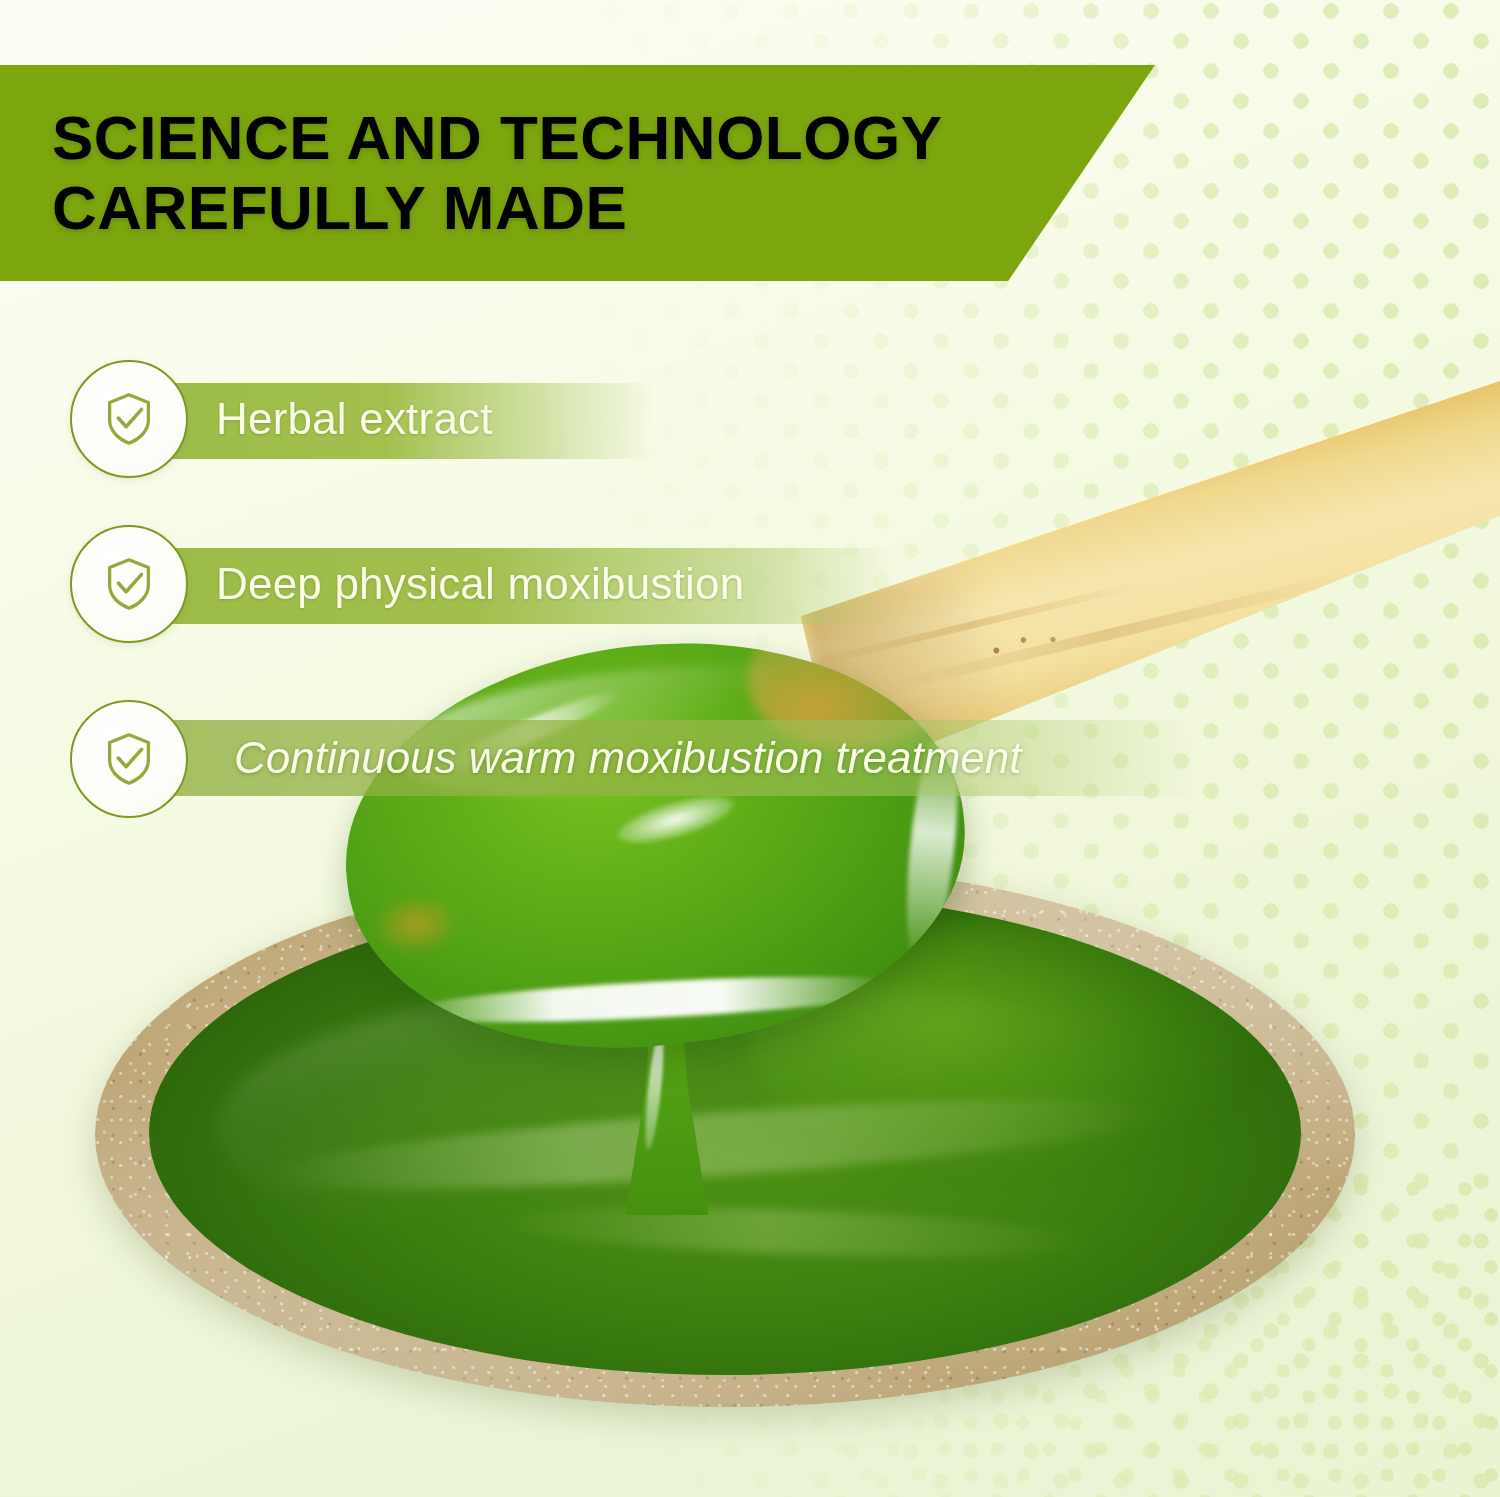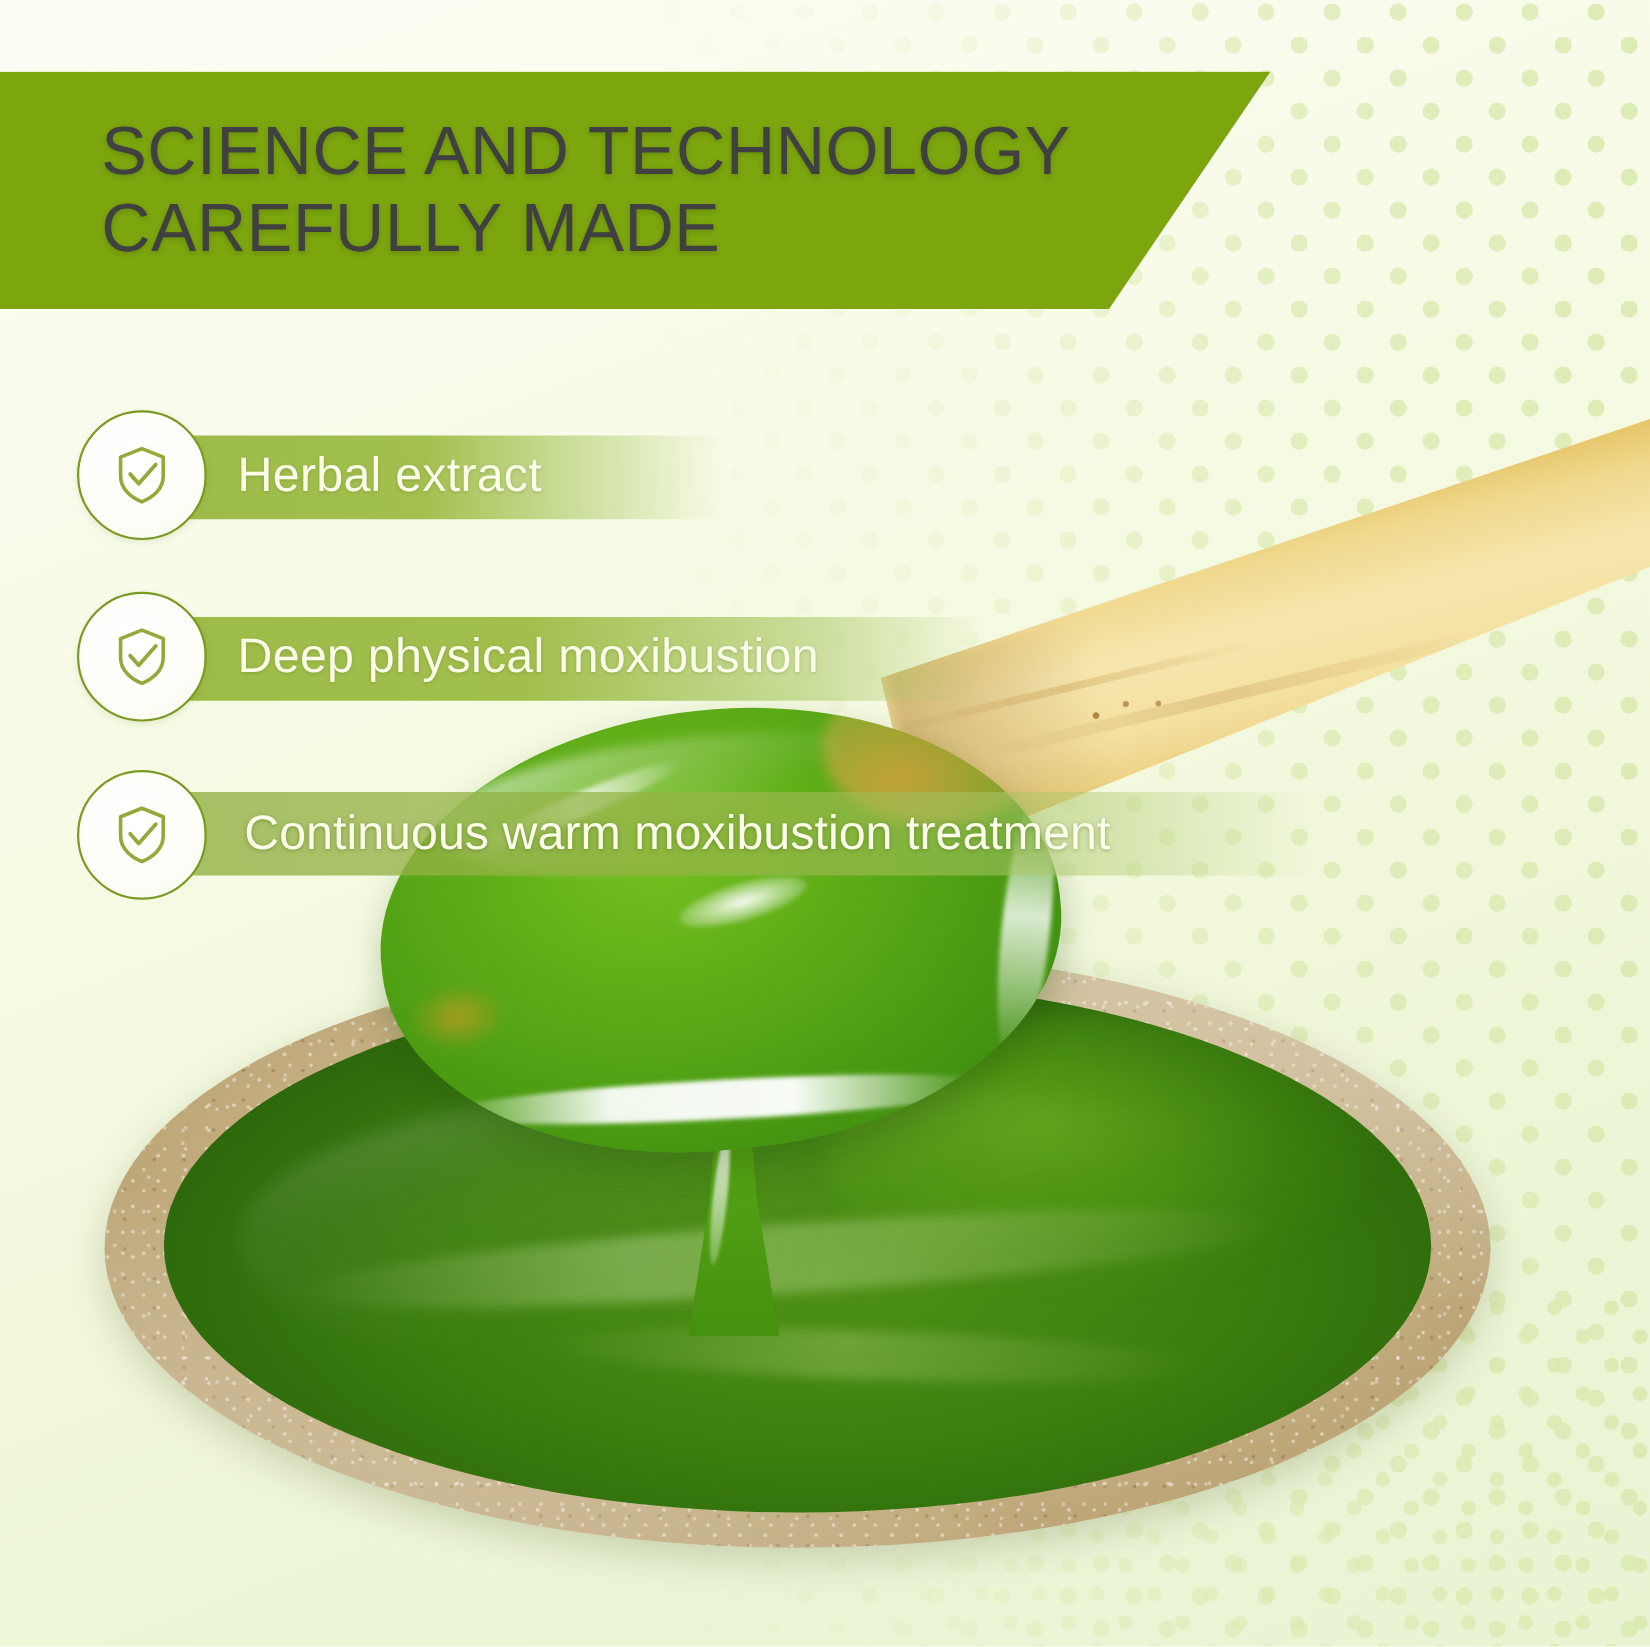--- a/index.html
+++ b/index.html
@@ -49,34 +49,34 @@
   
   .banner {
     position:absolute;
     left:-20px; top:65px;
     width:1175px; height:216px;
     background:#7ca50e;
     clip-path:polygon(0 0, 100% 0, 87.5% 100%, 0 100%);
     display:flex; align-items:center;
   }
   .banner-text {
-    margin-left:112px;
-    color:#404040;
+    margin-left:72px;
+    color:#000000;
     font-size:62px;
-    font-weight:normal;
+    font-weight:bold;
     line-height:1.13;
     letter-spacing:.5px;
     text-shadow:0 2px 5px rgba(60,85,5,.30);
     white-space:pre-line;
   }
 
   
   .features {
     position:absolute;
-    left:70px; top:372px;
+    left:70px; top:359px;
     z-index:6;
   }
   .frow {
     position:relative;
     height:120px;
     margin-bottom:45px;
     display:flex; align-items:center;
   }
   .fbar {
     position:absolute;
@@ -330,26 +330,27 @@
     border-radius:3px;
     background:linear-gradient(to right,
       rgba(146,176,66,.80) 0%,
       rgba(149,179,70,.72) 45%,
       rgba(176,203,112,.50) 80%,
       rgba(232,241,206,0) 100%);
     z-index:7;
   }
   .overlay-label{
     position:absolute;
-    left:222px; top:733px;
+    left:234px; top:733px;
     color:#fbfde9;
     font-size:44px;
     white-space:nowrap;
     text-shadow:0 1px 4px rgba(60,85,15,.40);
     z-index:8;
+    font-style:italic;
   }
   .overlay-circle{
     position:absolute;
     left:70px; top:700px;
     width:118px; height:118px;
     border-radius:50%;
     background:radial-gradient(circle at 42% 36%, #ffffff 0%, #fdfef8 60%, #f6faea 100%);
     border:2px solid #7b9a23;
     display:flex; align-items:center; justify-content:center;
     z-index:9;

